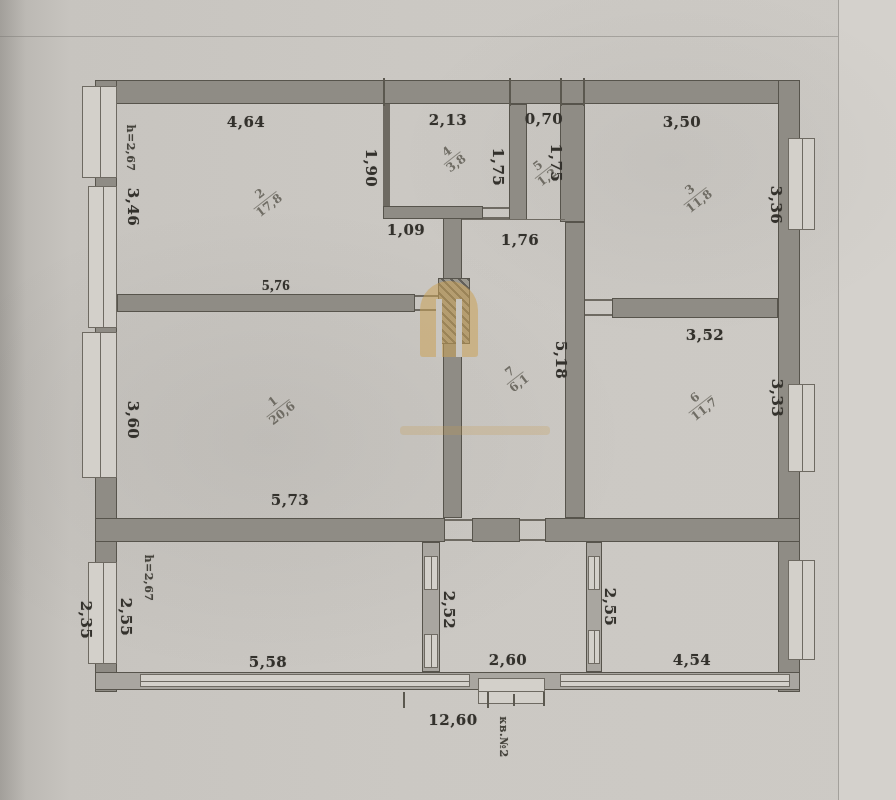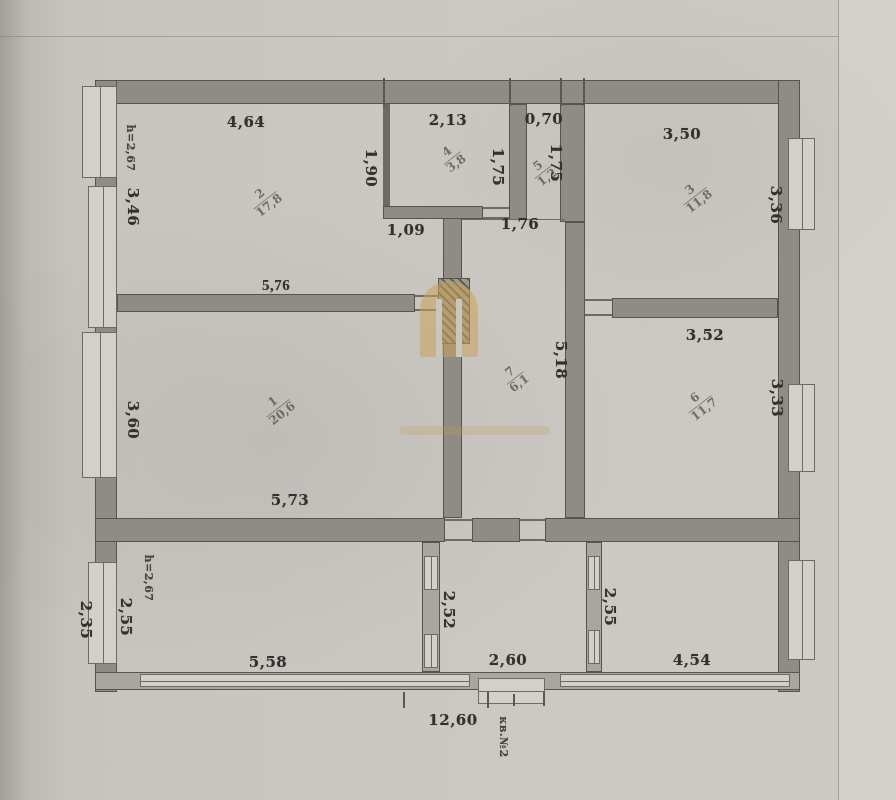--- a/index.html
+++ b/index.html
@@ -112,29 +112,29 @@
     <div class="wm" id="wm-logo">
       <span class="slit" style="left:16px;"></span>
       <span class="slit" style="left:36px;"></span>
     </div>
     <div class="wm" id="wm-sub"></div>
 
     <div id="dim-labels">
         <div class="dim" style="left: 246px; top: 122px;">4,64</div>
         <div class="dim" style="left: 448px; top: 120px;">2,13</div>
         <div class="dim" style="left: 544px; top: 119px;">0,70</div>
-        <div class="dim" style="left: 682px; top: 122px; margin-top: 12px;">3,50</div>
+        <div class="dim" style="left: 682px; top: 122px;">3,50</div>
         <div class="dim r90 sm" style="left: 130px; top: 148px;">h=2,67</div>
         <div class="dim r90" style="left: 133px; top: 207px;">3,46</div>
         <div class="dim r90" style="left: 371px; top: 168px;">1,90</div>
         <div class="dim r90" style="left: 498px; top: 167px;">1,75</div>
         <div class="dim r90" style="left: 556px; top: 163px;">1,75</div>
         <div class="dim r90" style="left: 776px; top: 205px;">3,36</div>
         <div class="dim" style="left: 406px; top: 230px;">1,09</div>
-        <div class="dim" style="left: 520px; top: 224px; text-align: center;">1,76</div>
+        <div class="dim" style="left: 520px; top: 240px; text-align: center;">1,76</div>
         <div class="dim" style="left: 276px; top: 285px; font-family: Liberation Serif, serif;">5,76</div>
         <div class="dim" style="left: 705px; top: 335px;">3,52</div>
         <div class="dim r90" style="left: 561px; top: 360px;">5,18</div>
         <div class="dim r90" style="left: 777px; top: 398px;">3,33</div>
         <div class="dim r90" style="left: 133px; top: 420px;">3,60</div>
         <div class="dim" style="left: 290px; top: 500px;">5,73</div>
         <div class="dim r90 sm" style="left: 148px; top: 578px;">h=2,67</div>
         <div class="dim r90" style="left: 86px; top: 620px;">2,35</div>
         <div class="dim r90" style="left: 126px; top: 617px;">2,55</div>
         <div class="dim" style="left: 268px; top: 662px;">5,58</div>

